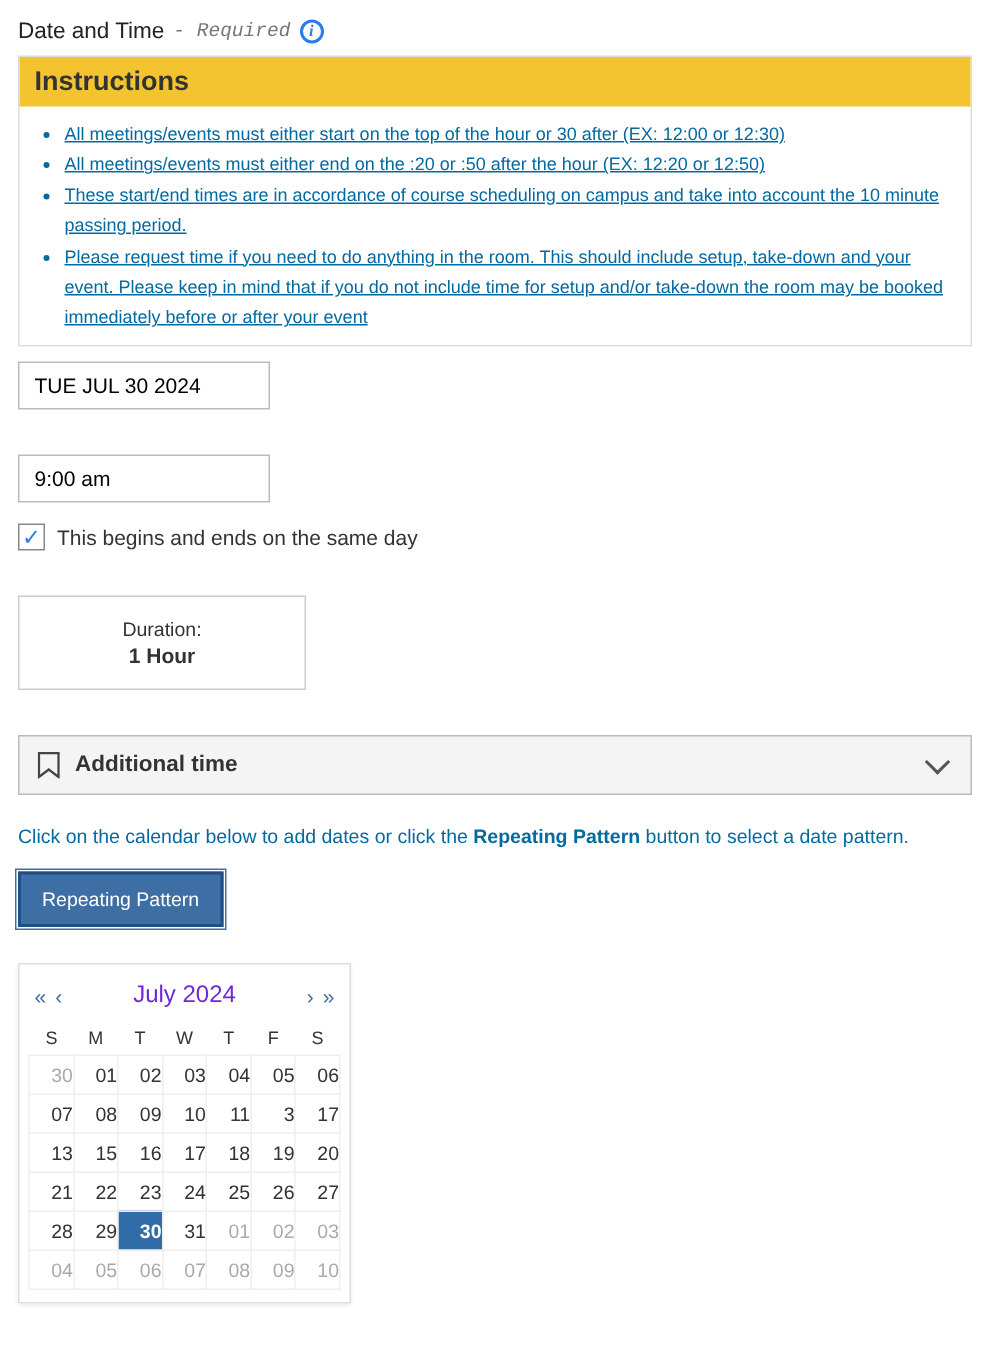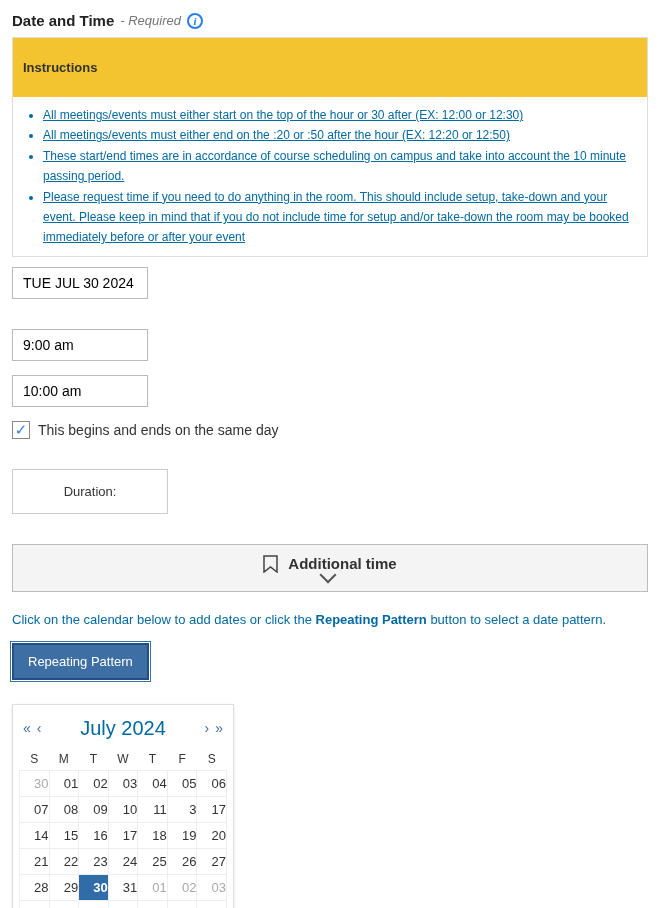--- a/index.html
+++ b/index.html
@@ -5,61 +5,61 @@
   * { box-sizing: border-box; margin: 0; padding: 0; }
   body {
     font-family: Arial, Helvetica, sans-serif;
     font-size: 13px;
     color: #333;
     background: #fff;
     width: 660px;
     padding: 12px;
   }
   .section-header { display: flex; align-items: center; gap: 6px; margin-bottom: 8px; }
-  .section-title { font-weight: bold; font-size: 15px; color: #222; }
-  .section-required { font-style: italic; color: #777; font-size: 13px; }
+  .section-title { font-weight: normal; font-size: 15px; color: #222; }
+  .section-required { font-style: italic; color: #777; font-size: 13px; font-family: Liberation Mono, monospace; }
   .info-icon { width: 16px; height: 16px; border: 2px solid #2b7de9; border-radius: 50%; display: flex; align-items: center; justify-content: center; color: #2b7de9; font-size: 11px; font-weight: bold; font-style: italic; font-family: serif; cursor: pointer; }
   .instructions-box { border: 1px solid #ddd; margin-bottom: 10px; }
-  .instructions-header { background: #f4c430; padding: 22px 10px; font-weight: bold; font-size: 13px; color: #333; }
+  .instructions-header { background: #f4c430; padding: 6px 10px; font-weight: bold; font-size: 18px; color: #333; }
   .instructions-body { padding: 8px 12px; font-size: 12px; color: #0369a1; line-height: 1.7; text-decoration: underline; }
   .instructions-body ul { padding-left: 18px; }
   .instructions-body li { margin-bottom: 0px; }
   .date-input, .time-input {
-    border: 1px solid #bbb; padding: 7px 10px; font-size: 14px; width: 136px;
+    border: 1px solid #bbb; padding: 7px 10px; font-size: 14px; width: 168px;
     background: #fff; display: block; margin-bottom: 14px;
   }
   .date-input { font-size: 14px; }
   .to-label { font-size: 14px; margin-bottom: 8px; display: block; }
   .checkbox-row { display: flex; align-items: center; gap: 8px; margin: 10px 0 30px 0; font-size: 14px; }
   .checkbox { width: 18px; height: 18px; border: 1px solid #888; display: flex; align-items: center; justify-content: center; color: #2b7de9; font-size: 15px; cursor: pointer; }
-  .duration-box { border: 1px solid #ccc; width: 156px; padding: 14px 0; text-align: center; margin-bottom: 30px; }
+  .duration-box { border: 1px solid #ccc; width: 192px; padding: 14px 0; text-align: center; margin-bottom: 30px; }
   .duration-label { font-size: 13px; }
   .duration-value { font-weight: bold; font-size: 14px; margin-top: 2px; }
   .additional-time-bar {
     border: 1px solid #bbb; background: #f4f4f4; padding: 10px 12px;
     display: flex; align-items: center; justify-content: space-between;
-    cursor: pointer; margin-bottom: 20px; flex-direction: column;
+    cursor: pointer; margin-bottom: 20px;
   }
   .additional-left { display: flex; align-items: center; gap: 10px; font-size: 15px; font-weight: bold; color: #333; }
   .chevron-down { width: 12px; height: 12px; border-right: 2px solid #555; border-bottom: 2px solid #555; transform: rotate(45deg); margin-right: 4px; margin-top: -4px; }
   .hint-text { font-size: 13px; color: #0369a1; margin-bottom: 16px; }
   .hint-text b { font-weight: bold; }
   .repeating-btn {
     background: #3d6fa5; color: #fff; border: 2px solid #1f4f85;
     padding: 9px 14px; font-size: 13px; cursor: pointer; margin-bottom: 24px;
     outline: 1px solid #3d6fa5; outline-offset: 1px;
   }
   .calendar {
     border: 1px solid #ddd; width: 222px; background: #fff;
     box-shadow: 0 1px 3px rgba(0,0,0,0.1); padding: 8px 6px; margin-bottom: 16px;
   }
   .cal-header { display: flex; align-items: center; justify-content: space-between; padding: 4px 4px 8px 4px; }
   .cal-nav { display: flex; gap: 6px; }
   .cal-nav span { color: #3d6fa5; cursor: pointer; font-size: 14px; }
-  .cal-title { font-size: 20px; color: #0369a1; }
+  .cal-title { font-size: 16px; color: #6d28d9; }
   .cal-grid { width: 100%; border-collapse: collapse; }
   .cal-grid th { font-size: 12px; font-weight: normal; color: #333; padding: 4px 0; text-align: center; }
   .cal-grid td {
     text-align: right; font-size: 13px; padding: 5px 0;
     border: 1px solid #eee; cursor: pointer; color: #333;
   }
   .cal-grid td.other-month { color: #aaa; }
   .cal-grid td.selected { background: #2f6ca8; color: #fff; font-weight: bold; }
   .time-block { margin-top: 30px; }
 </style>
@@ -83,30 +83,30 @@
       <li>These start/end times are in accordance of course scheduling on campus and take into account the 10 minute passing period.</li>
       <li>Please request time if you need to do anything in the room. This should include setup, take-down and your event. Please keep in mind that if you do not include time for setup and/or take-down the room may be booked immediately before or after your event</li>
     </ul>
   </div>
 </div>
 
 <input class="date-input" value="TUE JUL 30 2024" style="">
 
 <div class="time-block">
   <input class="time-input" value="9:00 am" style="">
-  <input class="time-input" value="10:00 am" style="">
 </div>
 
 <div class="checkbox-row">
   <span class="checkbox">✓</span>
   <span>This begins and ends on the same day</span>
 </div>
 
 <div class="duration-box">
   <div class="duration-label">Duration:</div>
+  <div class="duration-value">1 Hour</div>
 </div>
 
 <div class="additional-time-bar">
   <div class="additional-left">
     <svg width="15" height="18">
         <path d="M1 1 H14 V17 L7.5 12 L1 17 Z" fill="none" stroke="#444" stroke-width="1.5"></path>
       </svg>
     <span>Additional time</span>
   </div>
   <span class="chevron-down"></span>
@@ -155,21 +155,21 @@
         <tr>
           <td>07</td>
           <td>08</td>
           <td>09</td>
           <td>10</td>
           <td>11</td>
           <td>3</td>
           <td>17</td>
         </tr>
         <tr>
-          <td>14</td>
+          <td>13</td>
           <td>15</td>
           <td>16</td>
           <td>17</td>
           <td>18</td>
           <td>19</td>
           <td>20</td>
         </tr>
         <tr>
           <td>21</td>
           <td>22</td>

